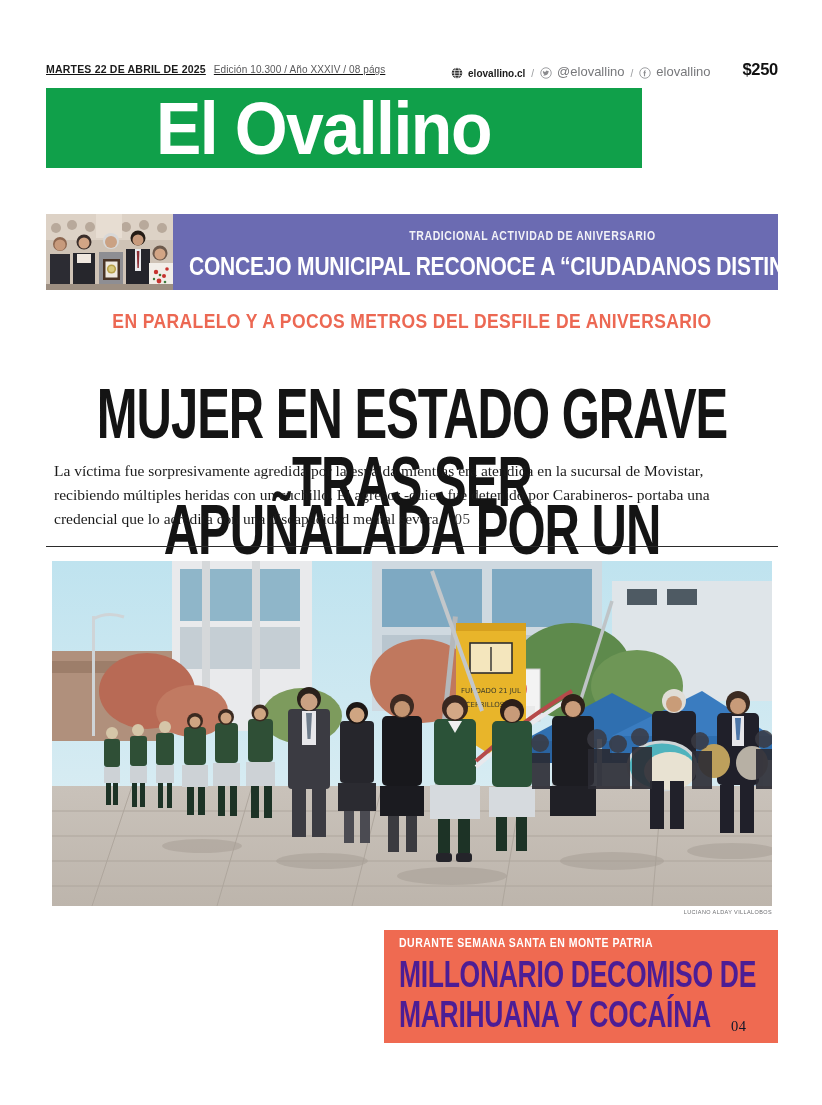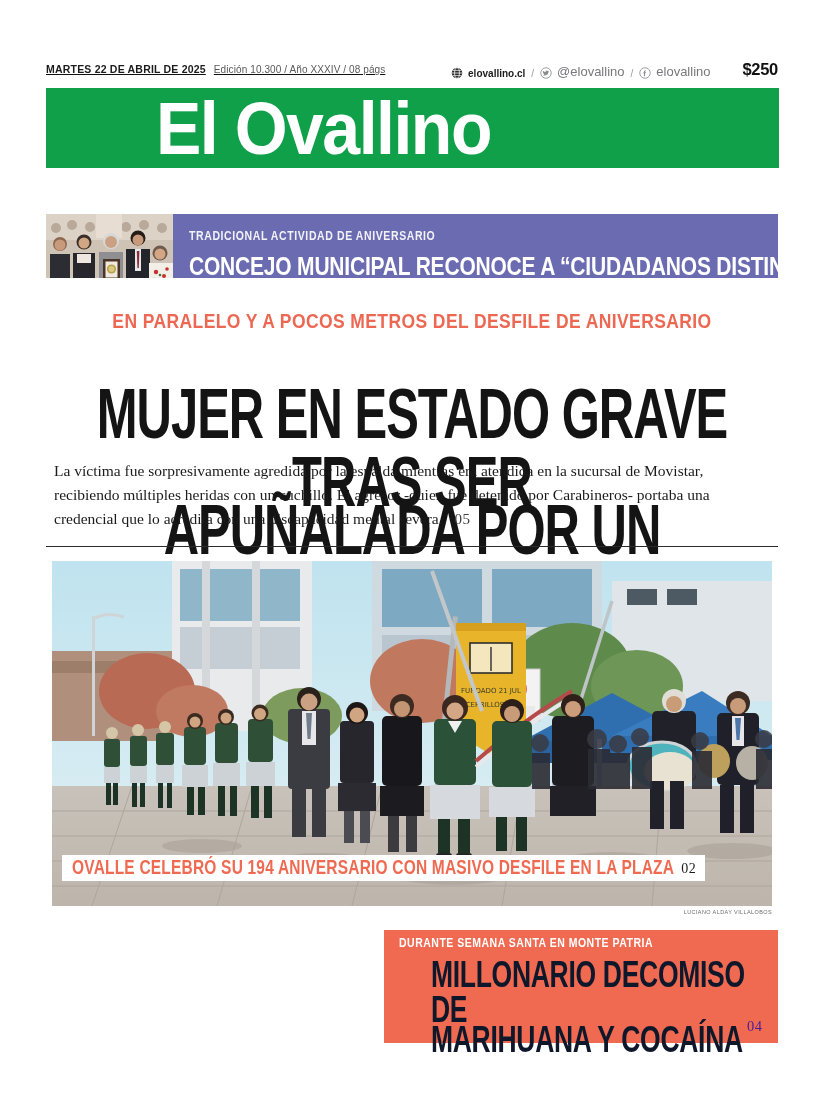--- a/index.html
+++ b/index.html
@@ -23,34 +23,34 @@
   .social { display:flex; align-items:flex-end; gap:5px; white-space:nowrap; }
   .soc-ico { display:inline-block; width:12px; height:12px; flex:none; }
   .soc-ico svg { display:block; }
   .soc-site { font-size:10px; font-weight:bold; color:#1b1b1b; }
   .soc-txt  { font-size:13px; color:#77787b; }
   .soc-sep  { font-size:10px; color:#9a9b9e; margin:0 1px; }
   .price { font-size:16.5px; font-weight:bold; color:#111; margin-left:27px; letter-spacing:-.3px; }
 
   
   .masthead {
-    position:absolute; left:46px; top:88px; width:733px; height:80px;
+    position:absolute; left:46px; top:88px; width:596px; height:80px;
     background:#10a04a; display:flex; align-items:center;
   }
   .masthead-title {
     color:#ffffff; font-size:68px; line-height:68px; font-weight:bold;
     letter-spacing:-1.5px; margin-left:110px;
     font-family:"Liberation Sans", sans-serif;
     transform:scaleY(1.1); transform-origin:center;
   }
 
   
   .promo {
-    position:absolute; left:46px; top:214px; width:732px; height:64px;
-    background:#6b6bb2; display:flex; overflow:hidden;
+    position:absolute; left:46px; top:214px; width:732px; height:76px;
+    background:#6b6bb2; display:flex; overflow:hidden;text-align:center;
   }
   .promo-thumb { width:127px; height:76px; flex:none; position:relative; overflow:hidden; background:#b9a99c; }
   .promo-text { flex:1; position:relative; padding:9px 12px 0 16px; }
   .promo-kicker {
     color:#f2f2f7; font-size:10.5px; font-weight:bold; letter-spacing:.6px;
     transform:scaleY(1.25); transform-origin:left top; display:inline-block;
   }
   .promo-head {
     color:#ffffff; font-size:21px; font-weight:bold; letter-spacing:-.2px;
     margin-top:11px; transform:scaleY(1.22); transform-origin:left top;
@@ -113,25 +113,25 @@
   .tz-left  { left:46px;  width:327px; border:1.3px solid #2d2d2d; background:#fff; padding:11px 14px 0 15px; }
   .tz-right { left:384px; width:394px; background:#ef6a51; padding:0 14px 0 15px; }
   .tz-kicker { font-size:10.5px; font-weight:bold; letter-spacing:.5px;
     transform:scaleY(1.25); transform-origin:left top; display:inline-block; }
   .tz-left .tz-kicker  { color:#ef6a51; }
   .tz-right .tz-kicker { color:#ffffff; }
   .tz-head { margin-top:10px; font-weight:bold; letter-spacing:-.3px; }
   .tz-head .hl { display:block; transform:scaleY(1.4); transform-origin:left top; }
   .tz-left .tz-head  { color:#151515; font-size:25px; line-height:24px; }
   .tz-left .tz-head .hl { margin-bottom:14px; }
-  .tz-right .tz-head { color:#0f172a; font-size:26.5px; line-height:25px;margin-left:32px; }
+  .tz-right .tz-head { color:#4c1d95; font-size:26.5px; line-height:25px; }
   .tz-right .tz-head .hl { margin-bottom:15px; }
   .tz-pg { font-family:"Liberation Serif", serif; font-size:14.5px; letter-spacing:.5px; }
   .tz-left .tz-pg  { color:#e2584a; position:absolute; left:263px; top:86px; }
-  .tz-right .tz-pg { color:#4c1d95; position:absolute; left:363px; top:88px; }
+  .tz-right .tz-pg { color:#0f172a; position:absolute; left:347px; top:88px; }
   .tz-right { position:absolute; }
 </style>
 </head>
 <body>
 
 <div class="page">
 
   <div class="topbar">
     <div class="dateblock">
       <span class="date-main">MARTES 22 DE ABRIL DE 2025</span>
@@ -463,24 +463,20 @@
 
       <g fill="#a79f96" opacity=".55">
         <ellipse cx="150" cy="285" rx="40" ry="7"></ellipse>
           <ellipse cx="270" cy="300" rx="46" ry="8"></ellipse>
         <ellipse cx="400" cy="315" rx="55" ry="9"></ellipse>
           <ellipse cx="560" cy="300" rx="52" ry="9"></ellipse>
         <ellipse cx="680" cy="290" rx="45" ry="8"></ellipse>
       </g>
     </svg>
 
-    <div class="photo-caption">
-      <span class="cap">OVALLE CELEBRÓ SU 194 ANIVERSARIO CON MASIVO DESFILE EN LA PLAZA</span>
-      <span class="pg">02</span>
-    </div>
   </div>
   <div class="photo-credit">LUCIANO ALDAY VILLALOBOS</div>
 
 
   <div class="tz tz-right">
     <span class="tz-kicker">DURANTE SEMANA SANTA EN MONTE PATRIA</span>
     <div class="tz-head">
       <span class="hl">MILLONARIO DECOMISO DE</span>
       <span class="hl">MARIHUANA Y COCAÍNA</span>
     </div>

